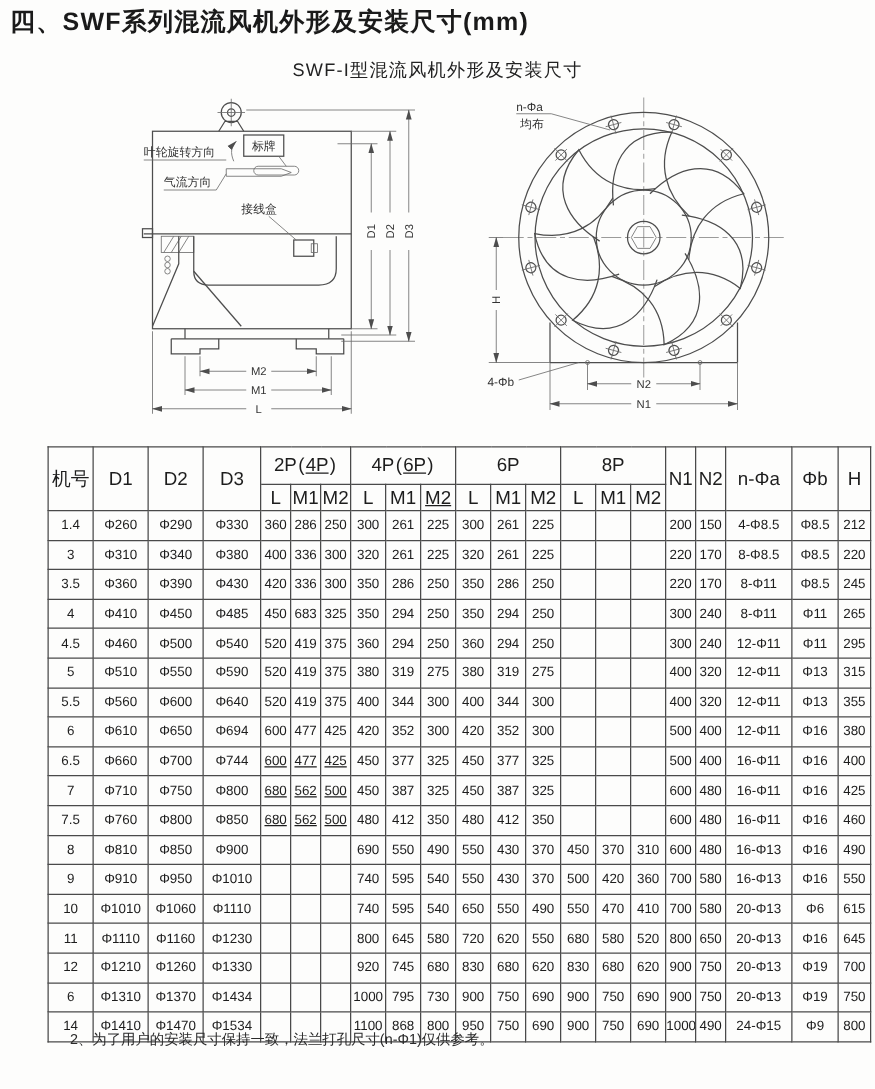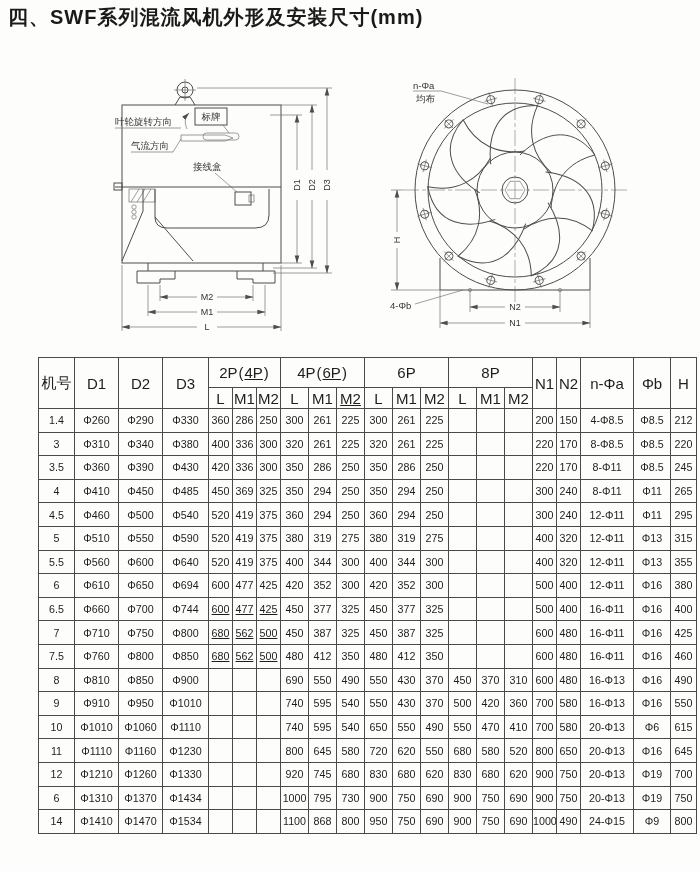--- a/index.html
+++ b/index.html
@@ -27,20 +27,21 @@
   .gp{padding:0 1px;}
   .notes{position:absolute;left:42px;top:822px;font-size:11.5px;line-height:21px;color:#2a2a2a;}
   .notes .l2{padding-left:14px;}
 </style>
 </head>
 <body>
 
 <div class="page">
 
   <div class="title">四、SWF系列混流风机外形及安装尺寸(mm)</div>
+  <div class="subtitle">SWF-I型混流风机外形及安装尺寸</div>
 
   <svg style="left:85px;top:75px;" width="280" height="275" viewBox="0 0 280 275">
     <defs>
       <marker id="aS" markerWidth="10" markerHeight="8" refX="7.6" refY="3" orient="auto" markerUnits="userSpaceOnUse">
         <path d="M0,0.7 L8,3 L0,5.3 Z" fill="#4d4d4d"></path>
       </marker>
     </defs>
 
     <g>
       <circle class="ln" cx="100" cy="15" r="8"></circle>
@@ -386,21 +387,21 @@
           <td>8-Φ11</td>
           <td>Φ8.5</td>
           <td>245</td>
         </tr>
         <tr>
           <td>4</td>
           <td>Φ410</td>
           <td>Φ450</td>
           <td>Φ485</td>
           <td>450</td>
-          <td>369</td>
+          <td>683</td>
           <td>325</td>
           <td>350</td>
           <td>294</td>
           <td>250</td>
           <td>350</td>
           <td>294</td>
           <td>250</td>
           <td></td>
           <td></td>
           <td></td>
@@ -729,15 +730,16 @@
           <td>1000</td>
           <td>490</td>
           <td>24-Φ15</td>
           <td>Φ9</td>
           <td>800</td>
         </tr>
       </tbody>
   </table>
 
   <div class="notes">
+    <div class="l2"><span>2、为了用户的安装尺寸保持一致，法兰打孔尺寸(n-Φ1)仅供参考。</span></div>
   </div>
 
 </div>
 
 </body></html>

